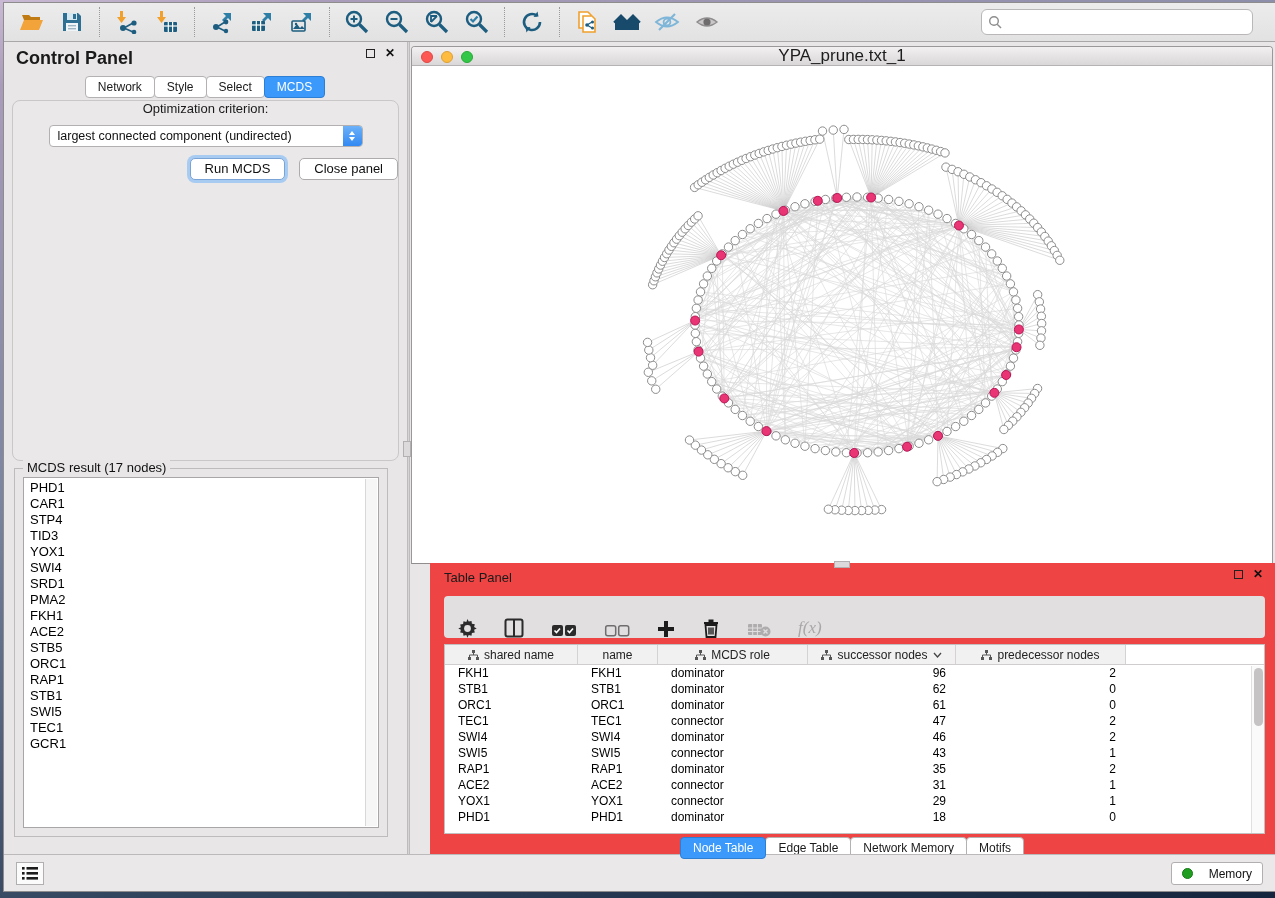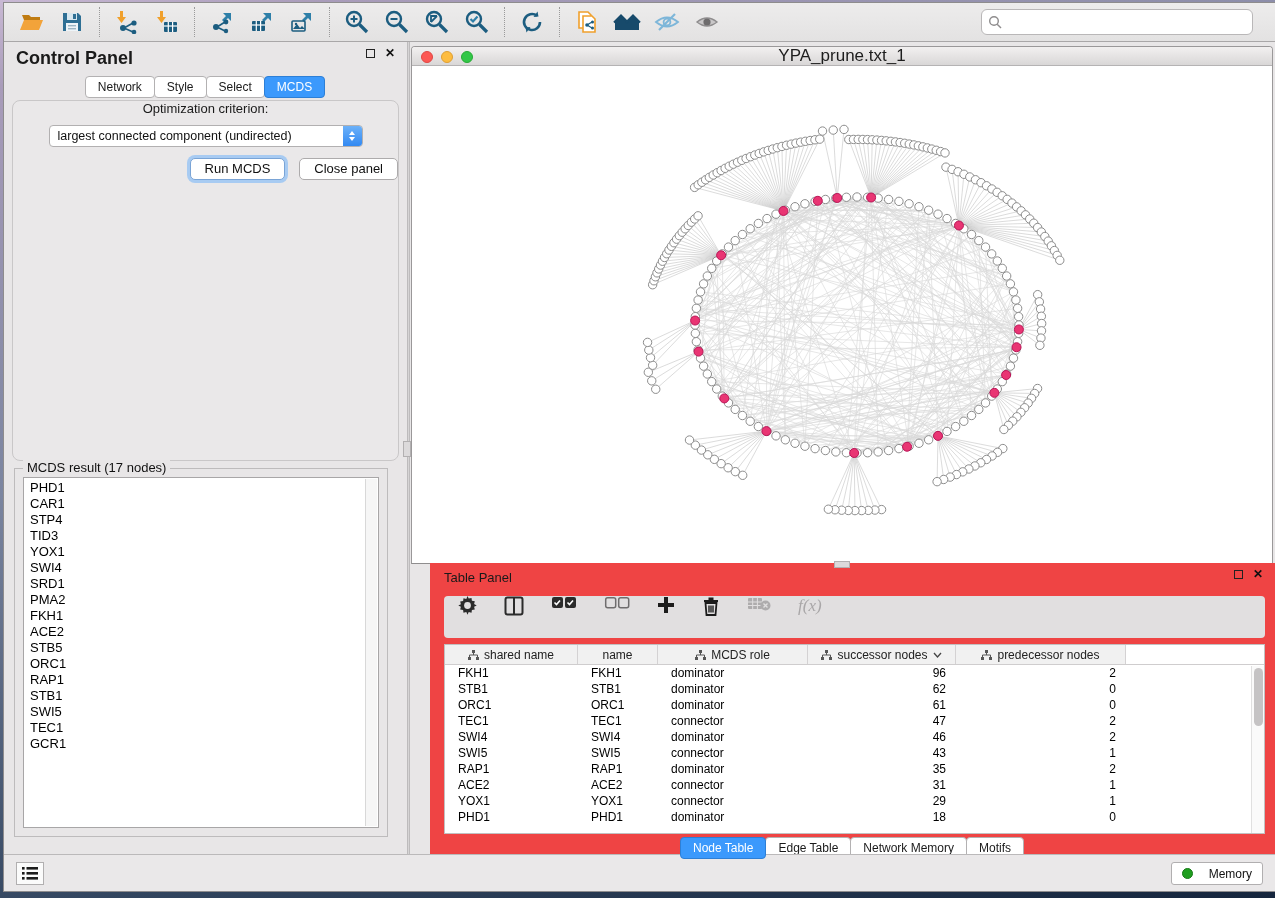--- a/index.html
+++ b/index.html
@@ -55,21 +55,21 @@
   .light{width:12px;height:12px;border-radius:50%;display:inline-block;}
   .light.red{background:#fc5753;border:1px solid #df4744;}
   .light.yellow{background:#fdbc40;border:1px solid #de9f34;}
   .light.green{background:#33c748;border:1px solid #27aa35;}
   .nw-canvas{position:absolute;left:0;right:0;top:19px;bottom:0;background:#fff;overflow:hidden;}
   .split-handle{position:absolute;top:519px;left:calc(50% - 9px);width:16px;height:7px;background:#dcdadb;border:1px solid #b2b0b1;z-index:4;}
 
   
   .table-panel{position:absolute;left:406px;top:560px;right:0;bottom:37px;background:#ef4444;margin-left:20px;}
   .tp-title{position:absolute;top:7px;left:14px;font-size:13px;color:#1a1a1a;}
-  .tp-toolbar{position:absolute;left:14px;right:10px;top:33px;height:42px;background:#e1dfe0;border-radius:4px;display:flex;align-items:flex-start;gap:27px;padding-left:14px;}
+  .tp-toolbar{position:absolute;left:14px;right:10px;top:33px;height:42px;background:#e1dfe0;border-radius:4px;display:flex;align-items:flex-end;gap:27px;padding-left:14px;}
   .tico{display:flex;align-items:center;justify-content:center;}
   .fx{font-family:"Liberation Serif",serif;font-style:italic;font-size:17px;color:#a9a7a8;}
   .tp-table{position:absolute;left:14px;right:10px;top:81px;height:190px;background:#fff;border:1px solid #c2c0c1;overflow:hidden;}
   .thead{display:flex;height:20px;background:#f1f1f1;border-bottom:1px solid #cfcdce;}
   .th{display:flex;align-items:center;justify-content:center;gap:5px;font-size:12px;color:#222;border-right:1px solid #d4d2d3;flex:none;}
   .th.filler{flex:1;border-right:none;background:#fff;}
   .tr{display:flex;height:16px;align-items:center;}
   .td{font-size:12px;color:#000;flex:none;white-space:nowrap;overflow:hidden;}
   .td.left{padding-left:13px;text-align:left;}
   .td.num{text-align:right;padding-right:10px;}

